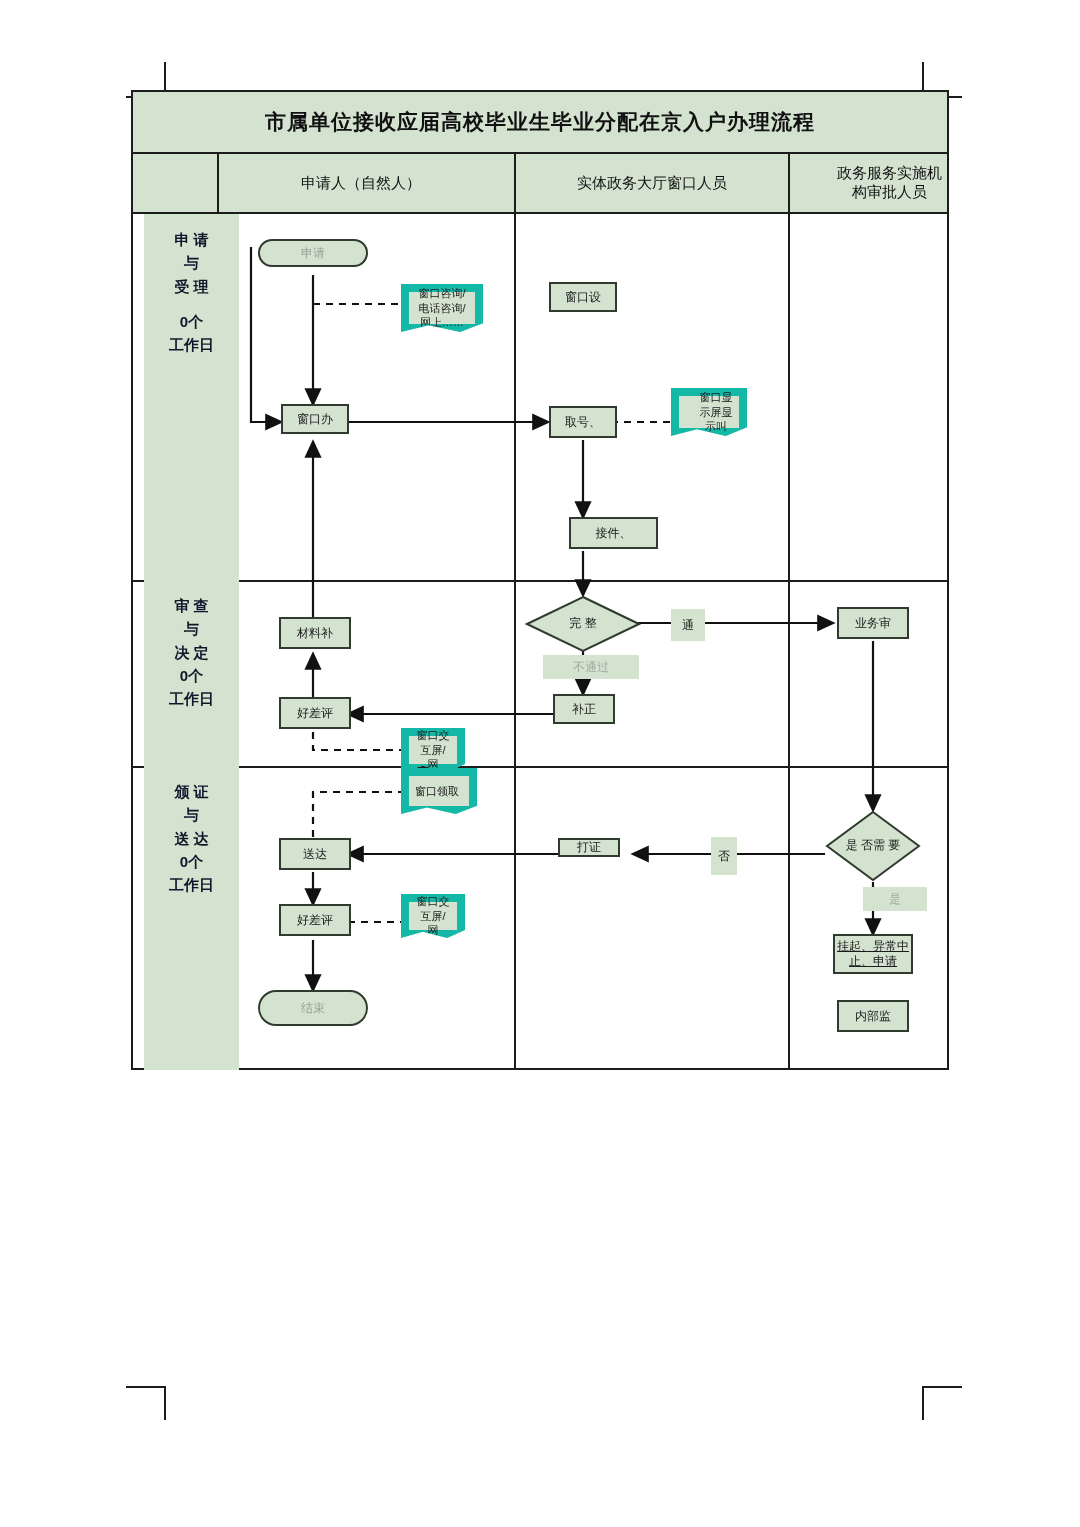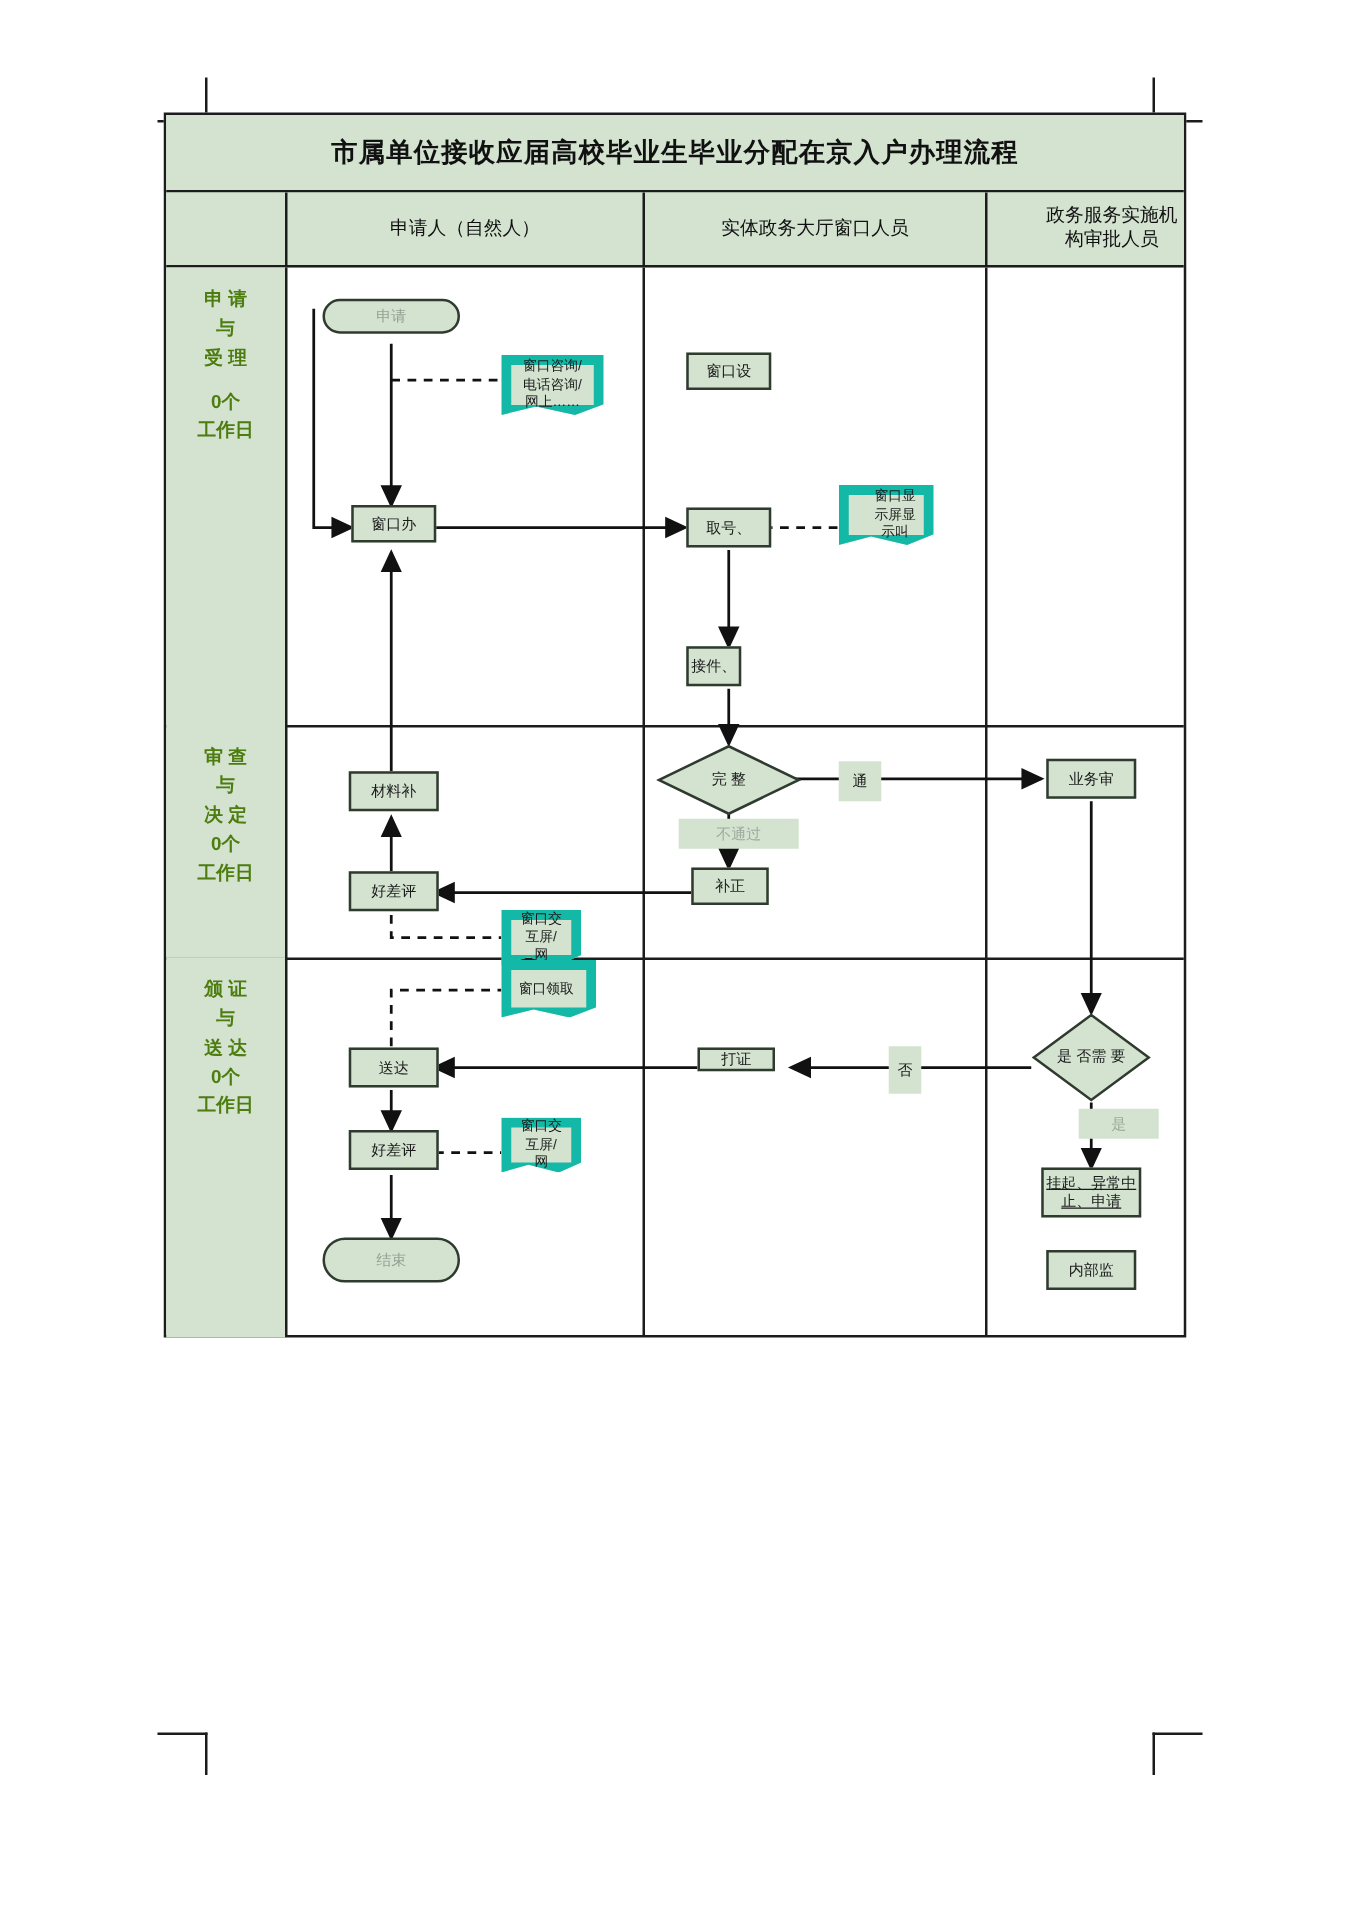--- a/index.html
+++ b/index.html
@@ -57,41 +57,41 @@
     border-bottom:2px solid #1c1c1c;
     box-sizing:border-box;
   }
   .hcell{
     position:absolute;top:0;height:100%;
     display:flex;align-items:center;justify-content:center;
     text-align:center;font-size:15px;color:#111;line-height:1.25;
     box-sizing:border-box;
   }
   .hcell.c0{left:0;width:95px;}
-  .hcell.c1{left:95px;width:286px;border-left:2px solid #1c1c1c;}
+  .hcell.c1{left:84px;width:286px;border-left:2px solid #1c1c1c;}
   .hcell.c2{left:381px;width:274px;border-left:2px solid #1c1c1c;}
   .hcell.c3{left:655px;width:161px;border-left:2px solid #1c1c1c;padding-left:40px;}
 
   
   .vrule{position:absolute;top:122px;bottom:0;width:2px;background:#1c1c1c;}
   .vrule.v0{left:95px;}
   .vrule.v1{left:381px;}
   .vrule.v2{left:655px;}
   
   .hrule{position:absolute;left:0;right:0;height:2px;background:#1c1c1c;}
   .hrule.r1{top:488px;}
   .hrule.r2{top:674px;}
 
   
   .lane-label{
-    position:absolute;left:0;width:95px;
+    position:absolute;left:11px;width:95px;
     background:#d3e3d0;
     display:flex;flex-direction:column;align-items:center;
     box-sizing:border-box;
-    font-size:15px;font-weight:bold;color:#4d7c0f;line-height:1.55;
+    font-size:15px;font-weight:bold;color:#0f172a;line-height:1.55;
     text-align:center;padding-top:14px;
   }
   .lane-label.l0{top:122px;height:366px;}
   .lane-label.l1{top:488px;height:186px;}
   .lane-label.l2{top:674px;height:304px;}
   .lane-label span{display:block;}
 
   
   #canvas{position:absolute;left:0;top:0;width:818px;height:980px;pointer-events:none;}
 
@@ -240,21 +240,21 @@
   <div class="node note" style="left:268px;top:192px;width:82px;height:48px;">窗口咨询/电话咨询/网上……</div>
 
   <div class="node process" style="left:148px;top:312px;width:68px;height:30px;">窗口办</div>
 
   <div class="node process" style="left:416px;top:190px;width:68px;height:30px;">窗口设</div>
 
   <div class="node process" style="left:416px;top:314px;width:68px;height:32px;">取号、</div>
 
   <div class="node note" style="left:538px;top:296px;width:76px;height:48px;padding-left:20px;">窗口显示屏显示叫</div>
 
-  <div class="node process" style="left:416px;top:425px;width:44px;height:32px;">接件、</div>
+  <div class="node process" style="left:436px;top:425px;width:89px;height:32px;">接件、</div>
 
   <div class="diamond-wrap" style="left:392px;top:503px;width:116px;height:58px;">
     <svg width="116" height="58" viewBox="0 0 116 58">
       <polygon points="58,2 114,29 58,56 2,29" fill="#d3e3d0" stroke="#2f3b2f" stroke-width="2"></polygon>
     </svg>
     <div class="label">完 整</div>
   </div>
 
   <div class="edge-label" style="left:538px;top:517px;width:34px;height:32px;">通</div>
 

